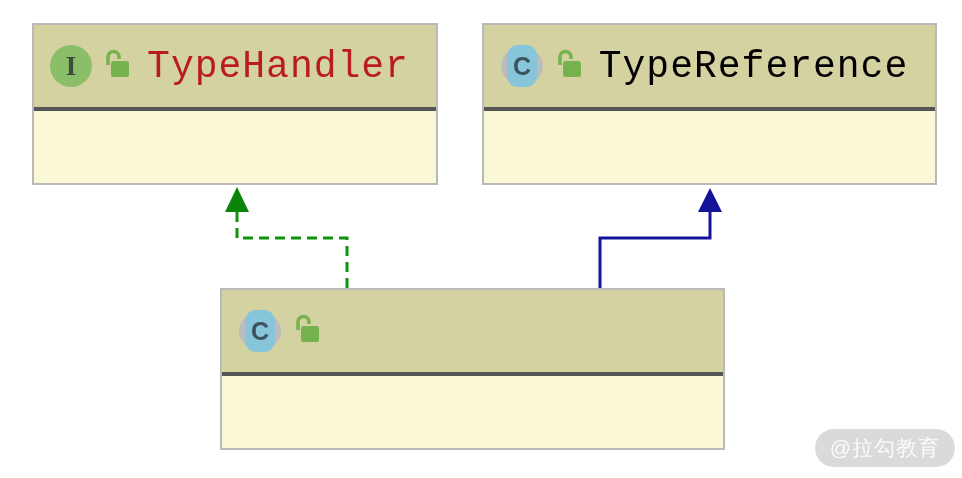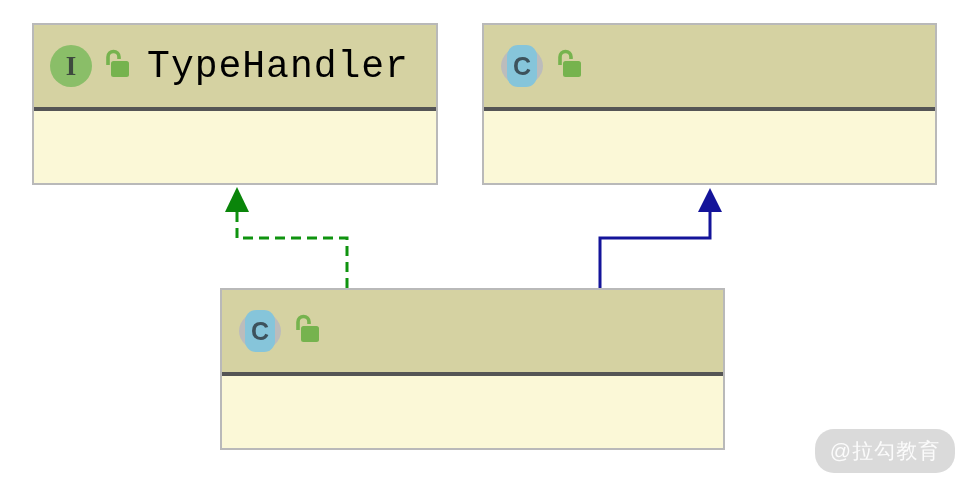--- a/index.html
+++ b/index.html
@@ -38,21 +38,21 @@
   }
   .node-title {
     flex: 1;
     text-align: center;
     font-family: "Liberation Mono", "DejaVu Sans Mono", monospace;
     font-size: 38px;
     letter-spacing: 1px;
     white-space: nowrap;
     color: #000000;
   }
-  .title-navy { color: #000000; }
+  .title-navy { color: #b91c1c; }
 
   #node-typehandler     { left: 32px;  top: 23px;  width: 406px; height: 162px; }
   #node-typereference   { left: 482px; top: 23px;  width: 455px; height: 162px; }
   #node-basetypehandler { left: 220px; top: 288px; width: 505px; height: 162px; }
 
   
   .interface-icon {
     width: 42px; height: 42px;
     border-radius: 50%;
     background: #8abe68;
@@ -103,21 +103,21 @@
     position: absolute;
     left: 0; top: 0;
     width: 962px; height: 478px;
     pointer-events: none;
   }
 
   
   .watermark {
     position: absolute;
     left: 815px; top: 429px;
-    width: 140px; height: 44px;
+    width: 140px; height: 38px;
     border-radius: 19px;
     background: rgba(213, 213, 213, 0.88);
     color: #fbfbfb;
     display: flex;
     align-items: center;
     justify-content: center;
     font-size: 21px;
     letter-spacing: 1px;
     font-family: "Liberation Sans", sans-serif;
   }
@@ -159,20 +159,21 @@
       <span class="class-icon">
         <span class="paren-bg"></span>
         <span class="class-barrel">C</span>
       </span>
       <span class="lock-icon">
         <svg width="26" height="30" viewBox="0 0 26 30" xmlns="http://www.w3.org/2000/svg">
           <path d="M4 16 V8 a5.5 5.5 0 0 1 11 0 v2" fill="none" stroke="#76b34e" stroke-width="3.6"></path>
           <rect x="7" y="12" width="18" height="16" rx="2.5" fill="#76b34e"></rect>
         </svg>
       </span>
+      <span class="node-title">TypeReference</span>
     </div>
     <div class="node-body"></div>
   </div>
 
   <div class="uml-node" id="node-basetypehandler">
     <div class="node-header">
       <span class="class-icon">
         <span class="paren-bg"></span>
         <span class="class-barrel">C</span>
       </span>

